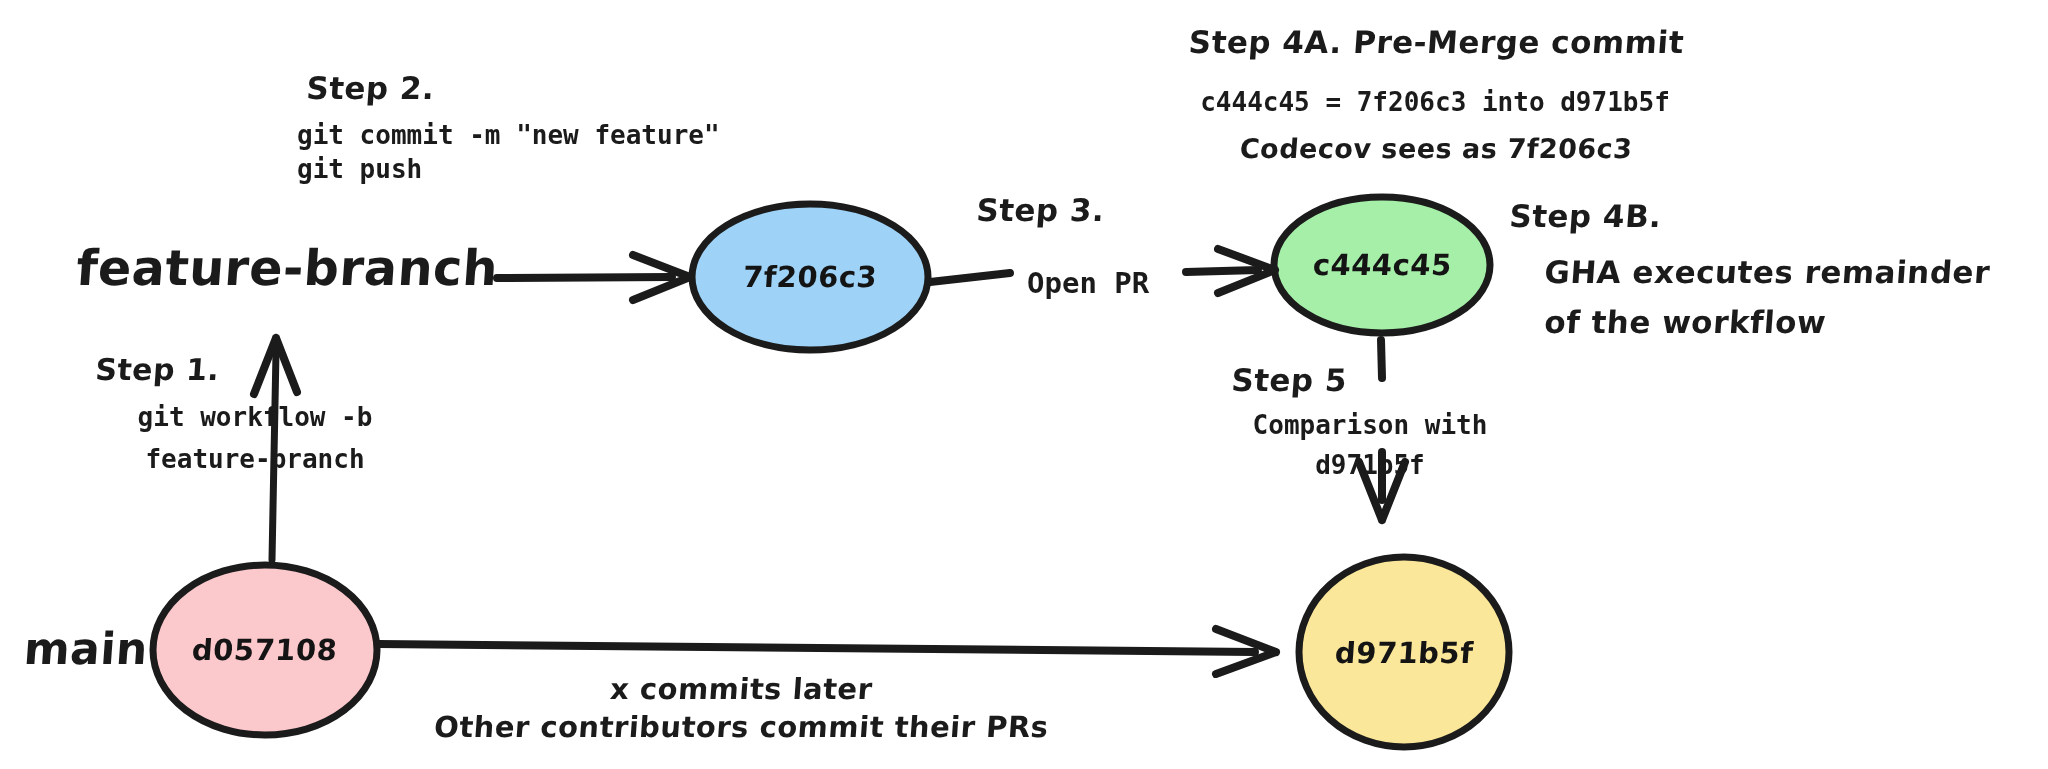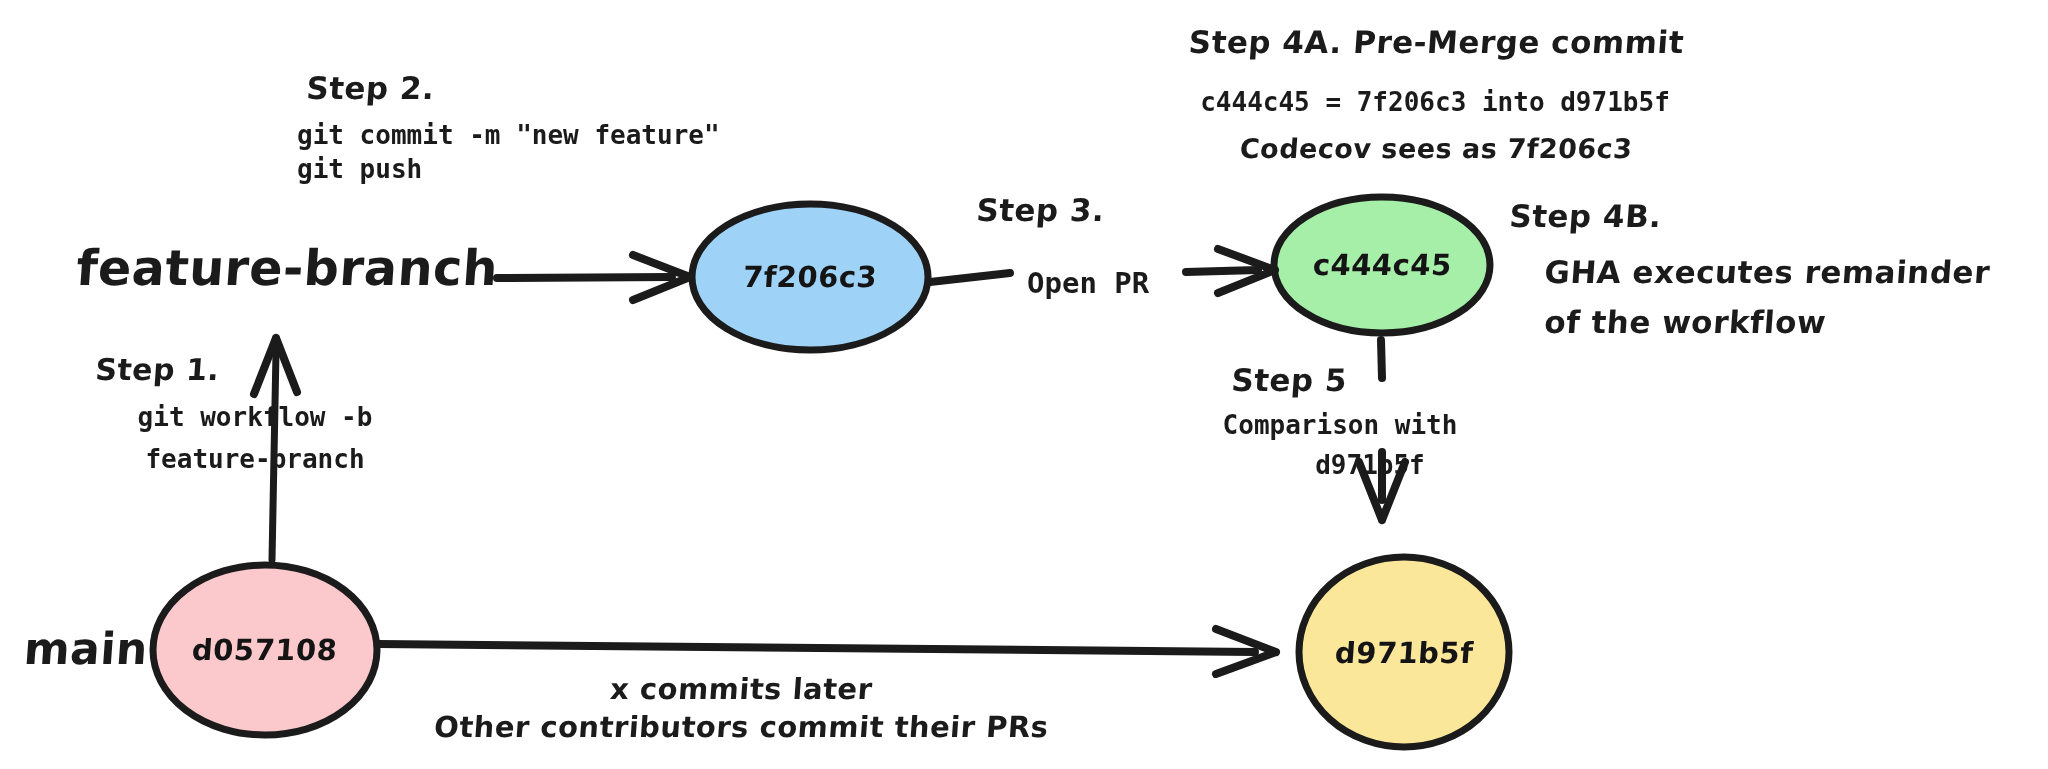--- a/index.html
+++ b/index.html
@@ -141,17 +141,17 @@
 
 <div class="txt hand c" style="left:1105px; top:22px; width:660px; font-size:31px;">Step 4A. Pre-Merge commit</div>
 <div class="txt mono c" style="left:1105px; top:85px; width:660px; font-size:26px;">c444c45 = 7f206c3 into d971b5f</div>
 <div class="txt hand c" style="left:1105px; top:131px; width:660px; font-size:27px;">Codecov sees as 7f206c3</div>
 
 <div class="txt hand" style="left:1508px; top:196px; font-size:31px;">Step 4B.</div>
 <div class="txt hand" style="left:1543px; top:252px; font-size:31px;">GHA executes remainder</div>
 <div class="txt hand" style="left:1543px; top:302px; font-size:31px;">of the workflow</div>
 
 <div class="txt hand" style="left:1230px; top:360px; font-size:31px;">Step 5</div>
-<div class="txt mono c" style="left:1175px; top:408px; width:330px; font-size:26px;text-align:center;">Comparison with</div>
+<div class="txt mono c" style="left:1205px; top:408px; width:330px; font-size:26px;text-align:center;">Comparison with</div>
 <div class="txt mono c" style="left:1205px; top:448px; width:330px; font-size:26px;">d971b5f</div>
 
 <div class="txt hand c" style="left:440px; top:670px; width:600px; font-size:29px;">x commits later</div>
 <div class="txt hand c" style="left:380px; top:708px; width:720px; font-size:29px;">Other contributors commit their PRs</div>
 
 </body></html>

